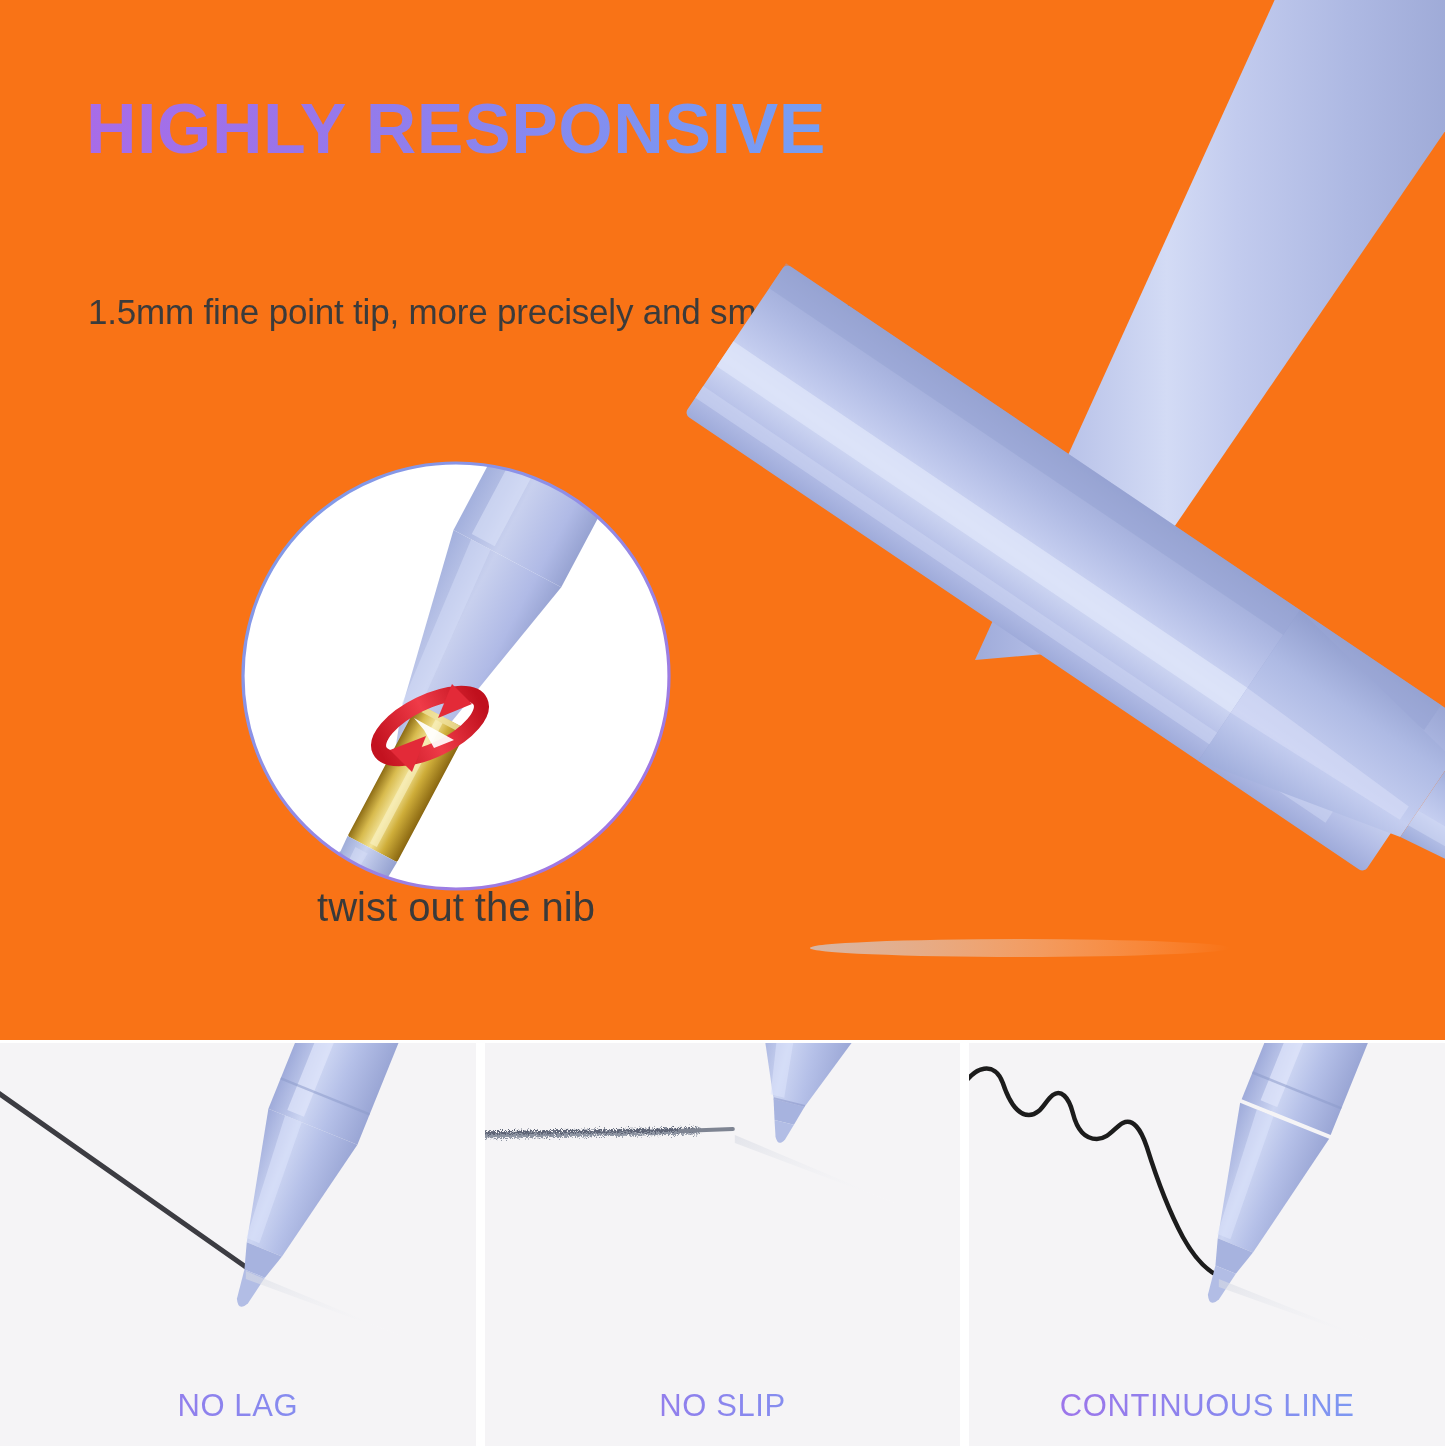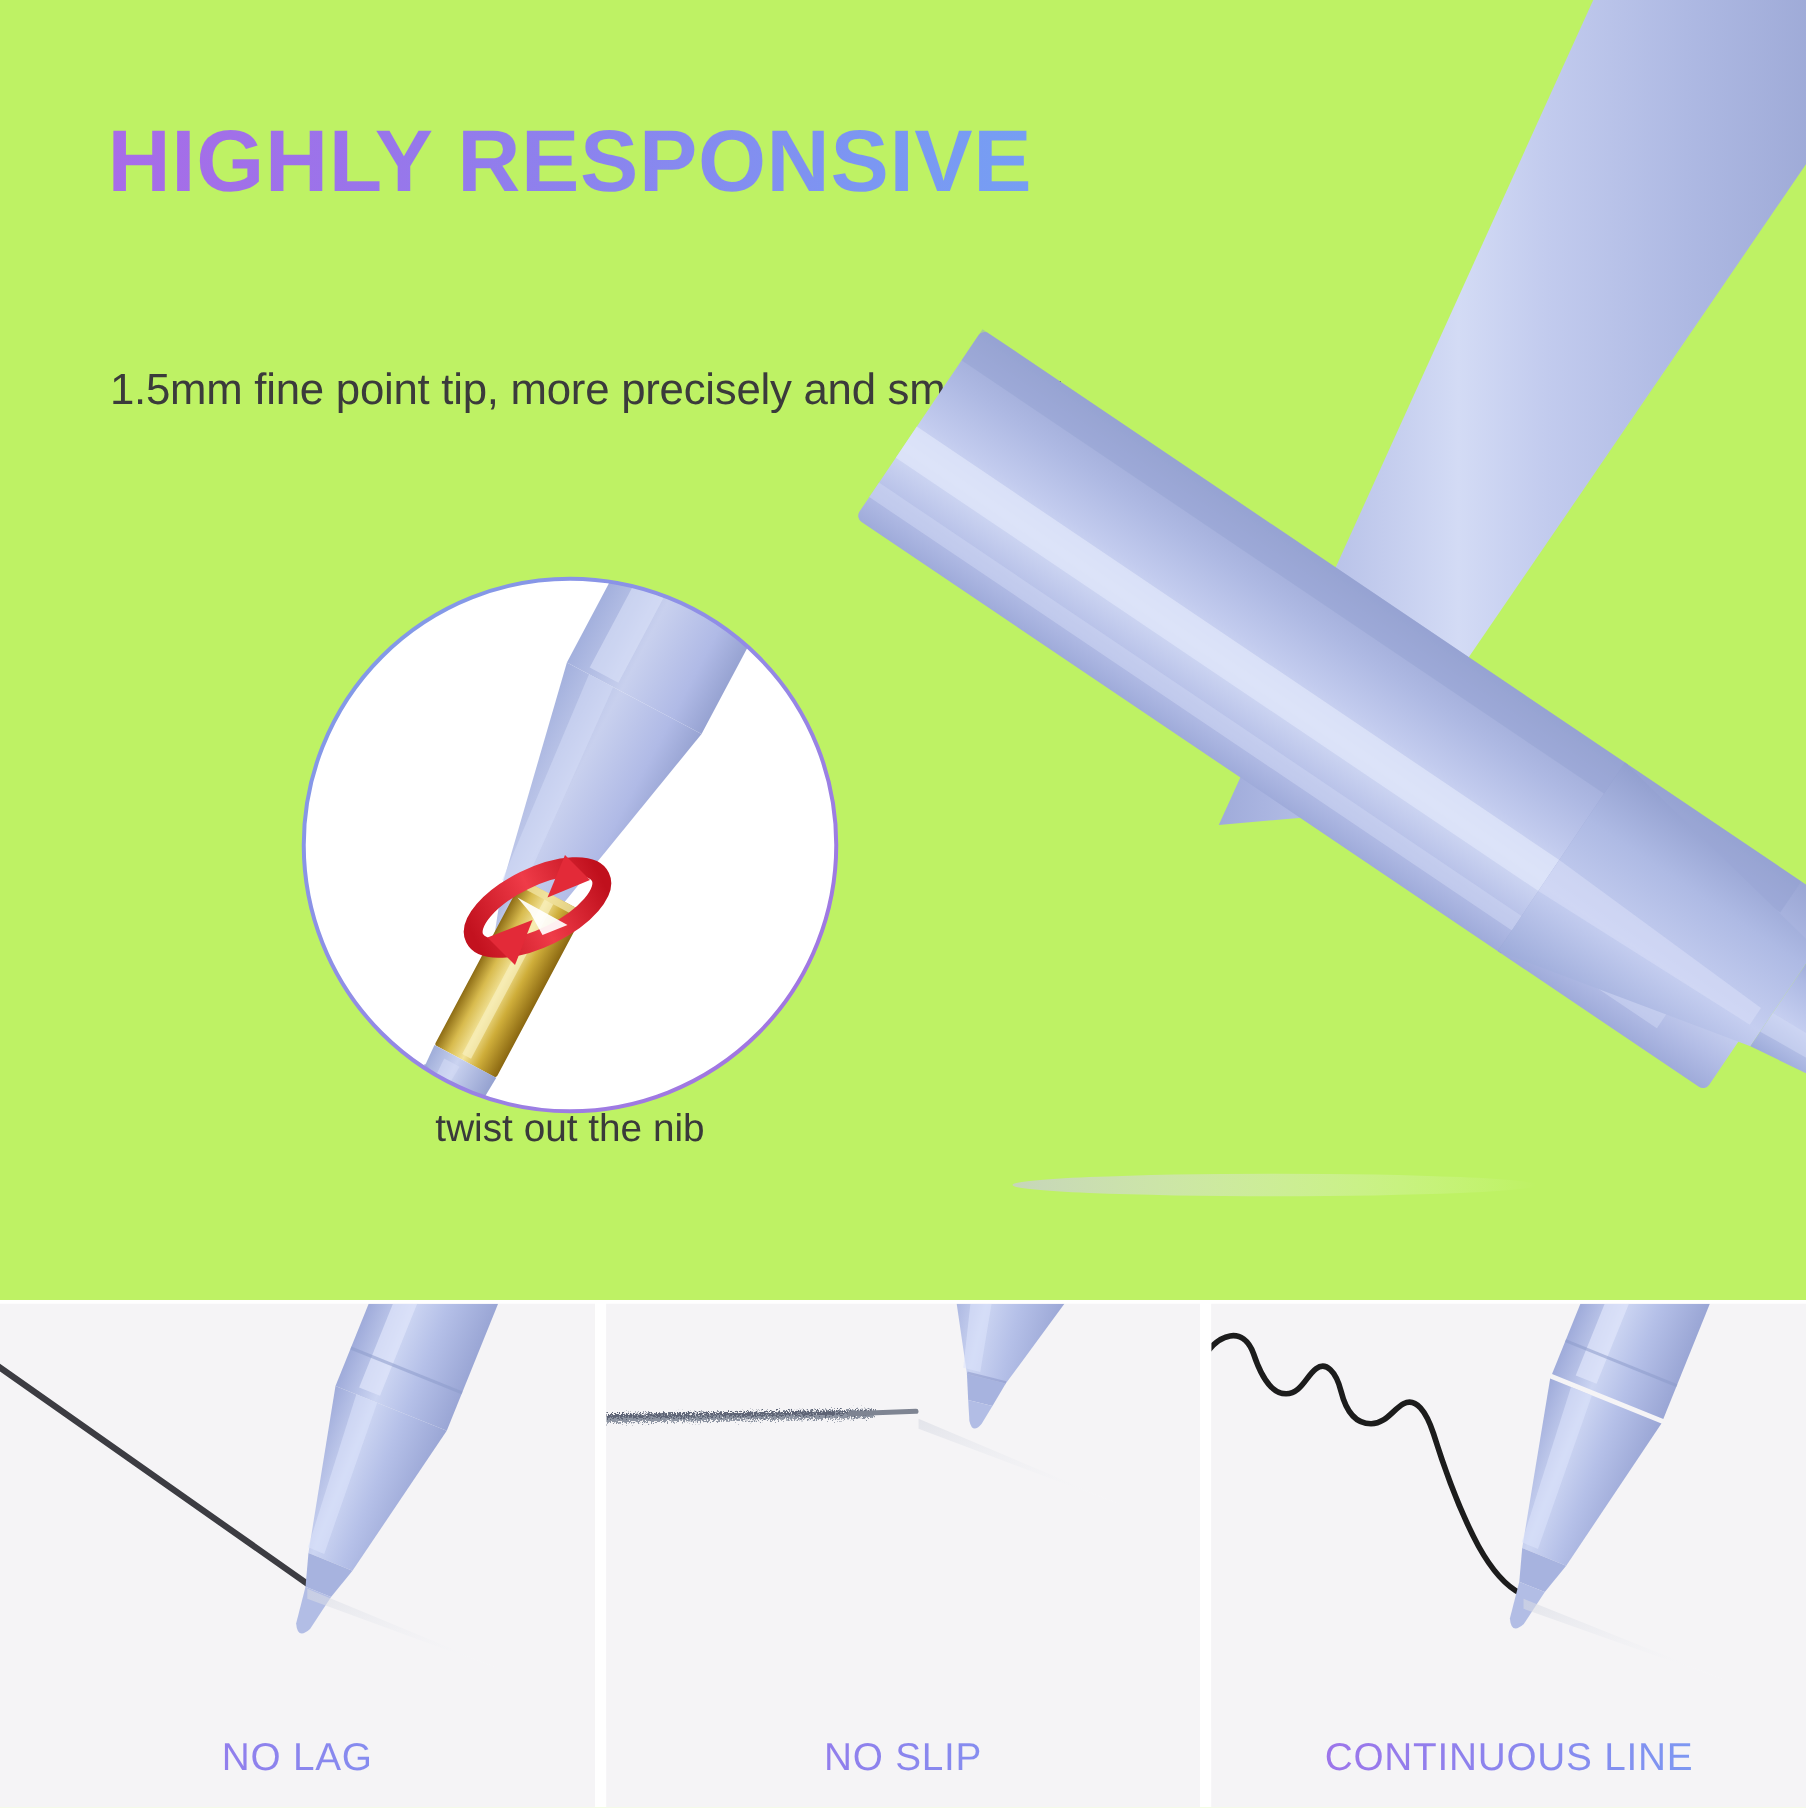--- a/index.html
+++ b/index.html
@@ -7,21 +7,21 @@
   body {
     width:1445px; height:1446px;
     font-family:"Liberation Sans", sans-serif;
     position:relative; overflow:hidden;
     background:#ffffff;
   }
 
   
   .hero {
     position:absolute; left:0; top:0; width:1445px; height:1040px;
-    background:#bef264; overflow:hidden;
+    background:#f97316; overflow:hidden;
   }
 
   .headline-block { position:absolute; left:86px; top:96px; width:900px; }
 
   .headline {
     font-size:70px; line-height:0.97; font-weight:bold;
     letter-spacing:0.5px; white-space:nowrap;
     background:linear-gradient(90deg,#a86ce8 0%, #9a74ea 22%, #8a85ee 45%, #7b97f2 68%, #6fa8f5 100%);
     -webkit-background-clip:text; background-clip:text;
     color:transparent; -webkit-text-fill-color:transparent;
@@ -38,21 +38,21 @@
   
   .circle-inset {
     position:absolute; left:240px; top:378px;
     width:432px; height:596px;
   }
   .circle-inset svg { display:block; }
 
   .circle-caption {
     position:absolute; left:241px; top:885px;
     width:430px; text-align:center;
-    font-size:31px; color:#3a3a3a;
+    font-size:40px; color:#3a3a3a;
     font-family:"Liberation Sans", sans-serif;
   }
 
   
   .big-stylus {
     position:absolute; left:620px; top:-40px;
     width:860px; height:1020px;
     pointer-events:none;
   }
 

